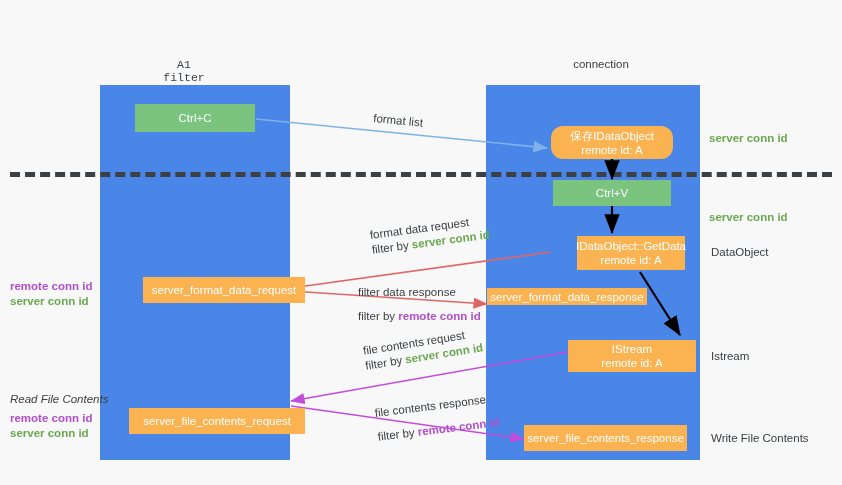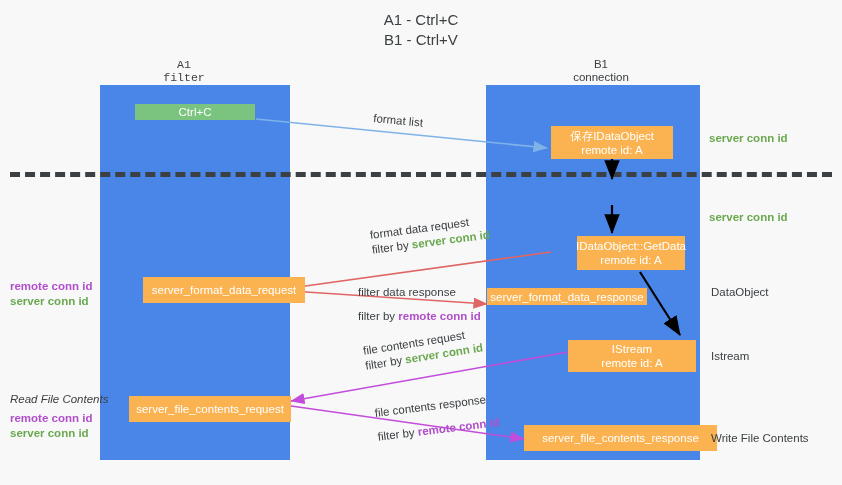--- a/index.html
+++ b/index.html
@@ -85,31 +85,26 @@
     height: 485px;
     overflow: visible;
     pointer-events: none;
   }
 </style>
 </head>
 <body>
 
 <div id="canvas">
 
-  <div class="title-block">
-    <div>A1 - Ctrl+C</div>
-    <div>B1 - Ctrl+V</div>
-  </div>
 
   <div class="col-header" style="left:104px; top:58px;font-family:Liberation Mono, monospace;">
     <div>A1</div>
     <div>filter</div>
   </div>
   <div class="col-header" style="left:521px; top:58px;">
-    <div>B1</div>
     <div>connection</div>
   </div>
 
   <div class="lane" style="left:100px; top:85px; width:190px; height:375px;"></div>
   <div class="lane" style="left:486px; top:85px; width:214px; height:375px;"></div>
 
   <div class="dashed-line"></div>
 
   <svg class="arrows">
     <defs>
@@ -133,53 +128,56 @@
     <line x1="612" y1="205" x2="612" y2="233" stroke="#000000" stroke-width="2.2" marker-end="url(#ah-black)"></line>
     <line x1="640" y1="272" x2="680" y2="335" stroke="#000000" stroke-width="2.2" marker-end="url(#ah-black)"></line>
 
     <line x1="551" y1="252" x2="291" y2="288" stroke="#e06666" stroke-width="1.6" marker-end="url(#ah-red)"></line>
     <line x1="291" y1="291" x2="487" y2="304" stroke="#e06666" stroke-width="1.6" marker-end="url(#ah-red)"></line>
 
     <line x1="568" y1="352" x2="291" y2="401" stroke="#c24ddb" stroke-width="1.6" marker-end="url(#ah-purple)"></line>
     <line x1="291" y1="406" x2="524" y2="439" stroke="#c24ddb" stroke-width="1.6" marker-end="url(#ah-purple)"></line>
   </svg>
 
-  <div class="node green" style="left:135px; top:104px; width:120px; height:16px;">
+  <div class="node green" style="left:135px; top:104px; width:120px; height:28px;">
     <div>Ctrl+C</div>
   </div>
 
-  <div class="node orange" style="left:551px; top:126px; width:122px; height:33px;">
+  <div class="node orange" style="left:551px; top:126px; width:122px; height:33px;border-radius:12px;">
     <div>保存IDataObject</div>
     <div>remote id: A</div>
   </div>
 
+  <div class="node green" style="left:553px; top:180px; width:118px; height:26px;">
+    <div>Ctrl+V</div>
+  </div>
 
   <div class="node orange" style="left:577px; top:236px; width:108px; height:34px;">
     <div>IDataObject::GetData</div>
     <div>remote id: A</div>
   </div>
 
   <div class="node orange" style="left:568px; top:340px; width:128px; height:32px;">
     <div>IStream</div>
     <div>remote id: A</div>
   </div>
 
   <div class="node orange" style="left:129px; top:277px; width:162px; height:26px;margin-left:14px;">
     <div>server_format_data_request</div>
   </div>
 
   <div class="node orange" style="left:487px; top:288px; width:160px; height:17px;">
     <div>server_format_data_response</div>
   </div>
 
-  <div class="node orange" style="left:129px; top:396px; width:162px; height:26px;">
+  <div class="node orange" style="left:129px; top:408px; width:176px; height:26px;">
     <div>server_file_contents_request</div>
   </div>
 
-  <div class="node orange" style="left:524px; top:425px; width:193px; height:26px;justify-content:center;">
+  <div class="node orange" style="left:524px; top:425px; width:163px; height:26px;justify-content:center;">
     <div>server_file_contents_response</div>
   </div>
 
   <div class="edge-label" style="left:374px; top:111px; transform: rotate(5.5deg);">
     <span>format list</span>
   </div>
 
   <div class="edge-label" style="left:369px; top:228px; transform: rotate(-7.5deg);">
     <div>format data request</div>
     <div><span>filter by </span><span class="green-txt">server conn id</span></div>
@@ -195,21 +193,21 @@
     <div><span>filter by </span><span class="green-txt">server conn id</span></div>
   </div>
 
   <div class="edge-label" style="left:374px; top:406px; transform: rotate(-7deg);">
     <div>file contents response</div>
     <div style="margin-top:9px;"><span>filter by </span><span class="purple-txt">remote conn id</span></div>
   </div>
 
   <div class="side-label green-txt" style="left:709px; top:131px;">server conn id</div>
   <div class="side-label green-txt" style="left:709px; top:210px;">server conn id</div>
-  <div class="side-label" style="left:711px; top:245px;margin-top:40px;">DataObject</div>
+  <div class="side-label" style="left:711px; top:245px;">DataObject</div>
   <div class="side-label" style="left:711px; top:349px;">Istream</div>
   <div class="side-label" style="left:711px; top:431px;">Write File Contents</div>
 
   <div class="side-label purple-txt" style="left:10px; top:279px;">remote conn id</div>
   <div class="side-label green-txt" style="left:10px; top:294px;">server conn id</div>
 
   <div class="side-label" style="left:10px; top:392px;font-style:italic;">Read File Contents</div>
   <div class="side-label purple-txt" style="left:10px; top:411px;">remote conn id</div>
   <div class="side-label green-txt" style="left:10px; top:426px;">server conn id</div>
 

